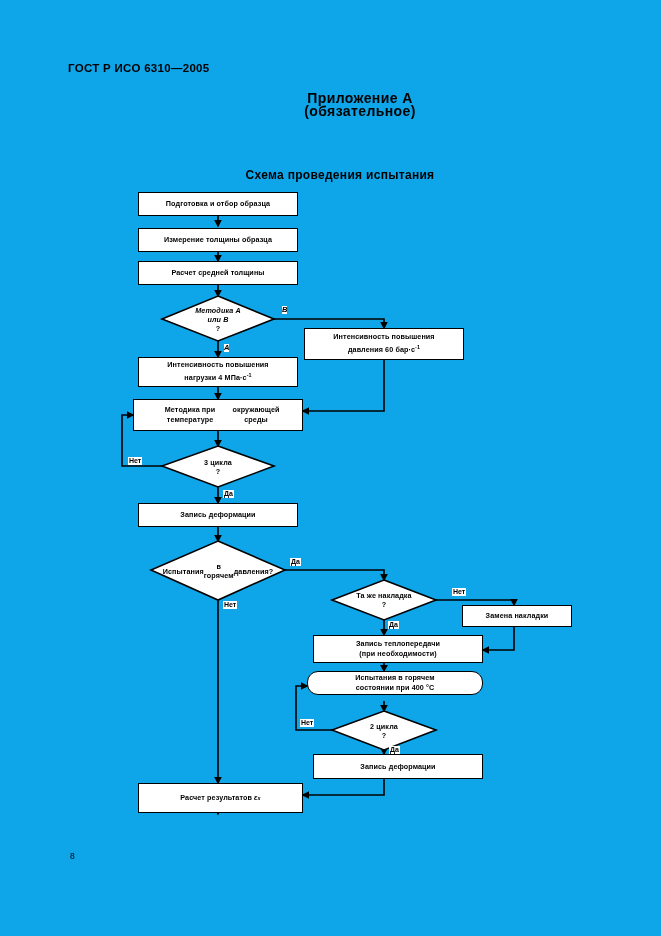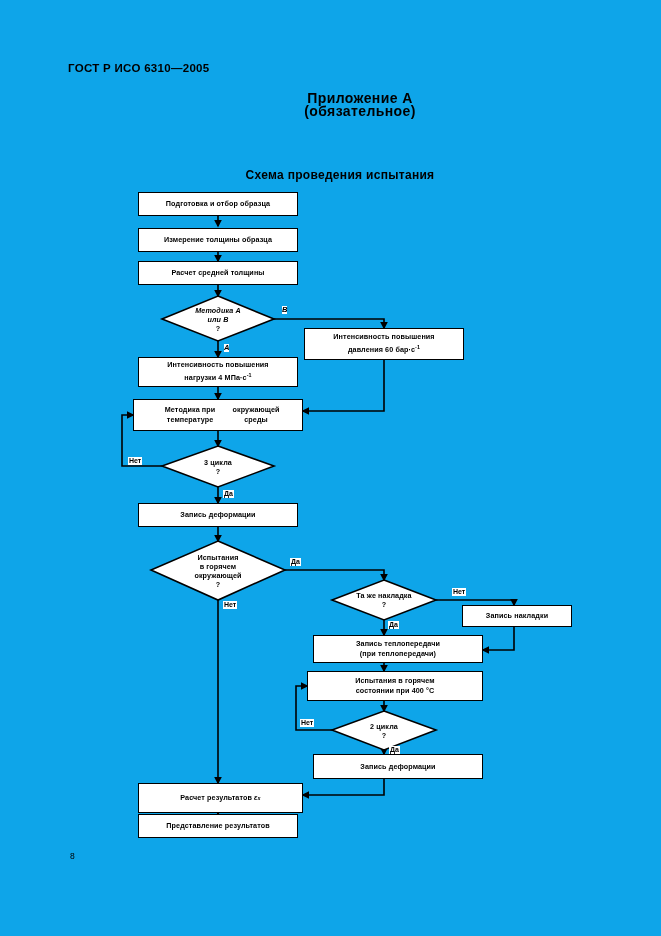--- a/index.html
+++ b/index.html
@@ -220,58 +220,57 @@
       <span><span>давления 60 бар·с</span><span class="sup">-1</span></span>
     </div>
 
     <div class="node box" style="left:133px; top:399px; width:170px; height:32px; flex-direction:row;">
       <span>Методика при температуре</span>
       <span>окружающей среды</span>
     </div>
 
     <div class="node box" style="left:138px; top:503px; width:160px; height:24px;">Запись деформации</div>
 
-    <div class="node box" style="left:462px; top:605px; width:110px; height:22px;">Запись накладки</div>
+    <div class="node box" style="left:462px; top:605px; width:110px; height:22px;">Замена накладки</div>
 
     <div class="node box" style="left:313px; top:635px; width:170px; height:28px; flex-direction:column;">
       <span>Запись теплопередачи</span>
-      <span>(при теплопередачи)</span>
-    </div>
-
-    <div class="node box" style="left:307px; top:671px; width:176px; height:30px; flex-direction:column;">
+      <span>(при необходимости)</span>
+    </div>
+
+    <div class="node box" style="left:307px; top:671px; width:176px; height:24px; flex-direction:column;border-radius:11px;">
       <span>Испытания в горячем</span>
       <span>состоянии при 400 °С</span>
     </div>
 
     <div class="node box" style="left:313px; top:754px; width:170px; height:25px;">Запись деформации</div>
 
     <div class="node box" style="left:138px; top:783px; width:165px; height:30px;">
       <span>Расчет результатов</span>
       <span>&nbsp;</span>
       <span class="sym">ε</span>
         <span class="sub">x</span>
     </div>
 
-    <div class="node box" style="left:138px; top:814px; width:160px; height:24px;">Представление результатов</div>
 
     <div class="node diamond-label" style="left:178px; top:302px; width:80px; height:34px; flex-direction:column;">
       <span class="sym">Методика A</span>
       <span class="sym">или B</span>
       <span>?</span>
     </div>
 
     <div class="node diamond-label" style="left:183px; top:455px; width:70px; height:24px; flex-direction:column;">
       <span>3 цикла</span>
       <span>?</span>
     </div>
 
-    <div class="node diamond-label" style="left:180px; top:552px; width:76px; height:38px; flex-direction:column;">
+    <div class="node diamond-label" style="left:180px; top:552px; width:76px; height:38px; flex-direction:row;">
       <span>Испытания</span>
       <span>в горячем</span>
-      <span>окружающей</span>
+      <span>давления</span>
       <span>?</span>
     </div>
 
     <div class="node diamond-label" style="left:340px; top:588px; width:88px; height:24px; flex-direction:column;">
       <span>Та же накладка</span>
       <span>?</span>
     </div>
 
     <div class="node diamond-label" style="left:349px; top:719px; width:70px; height:24px; flex-direction:column;">
       <span>2 цикла</span>

